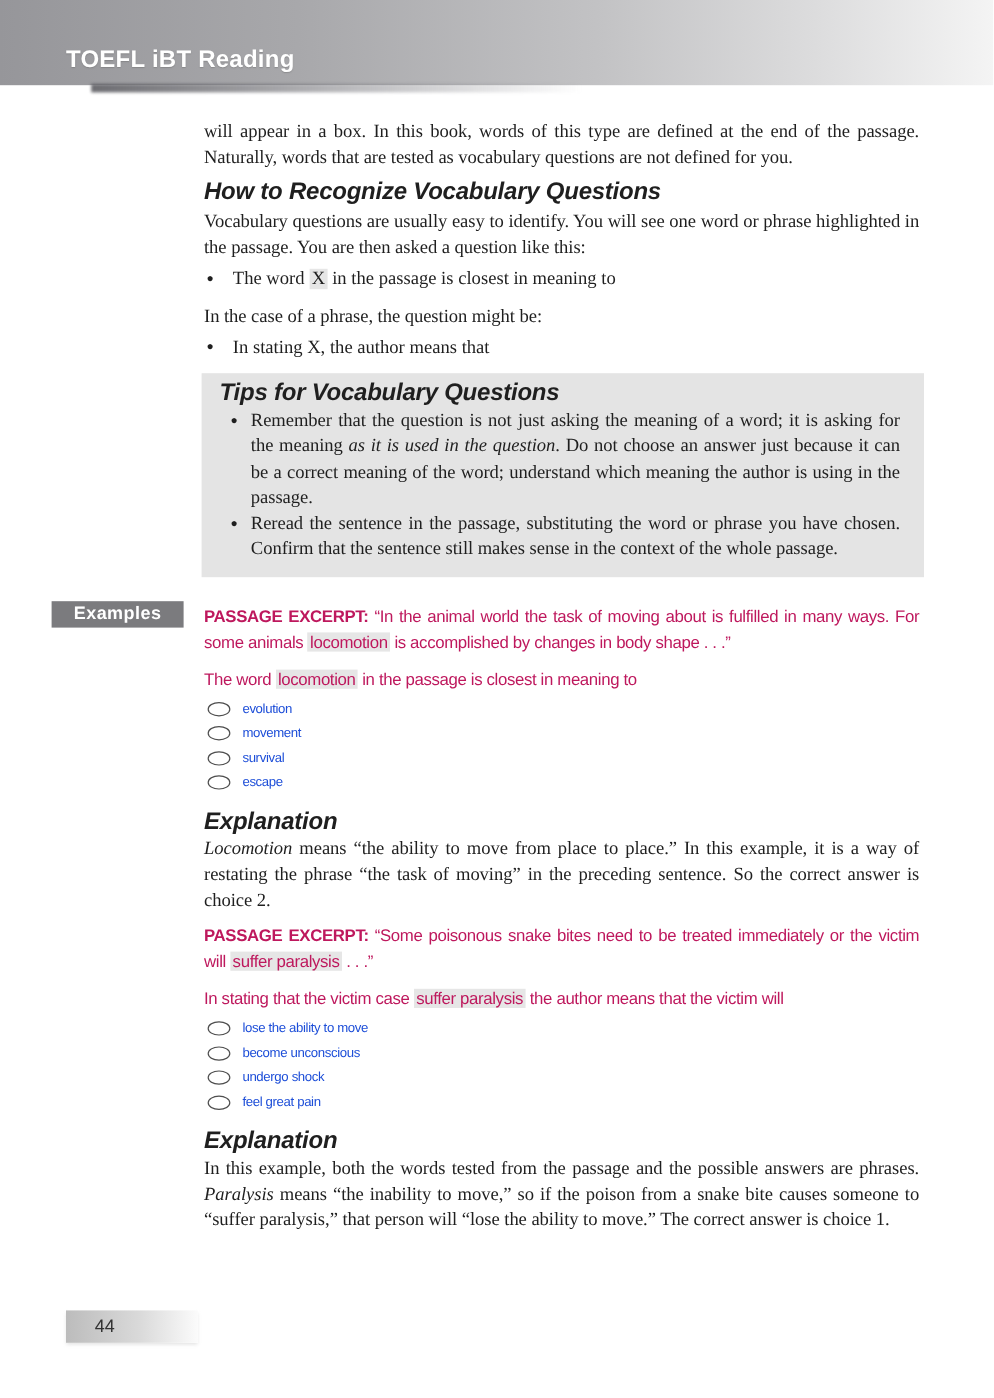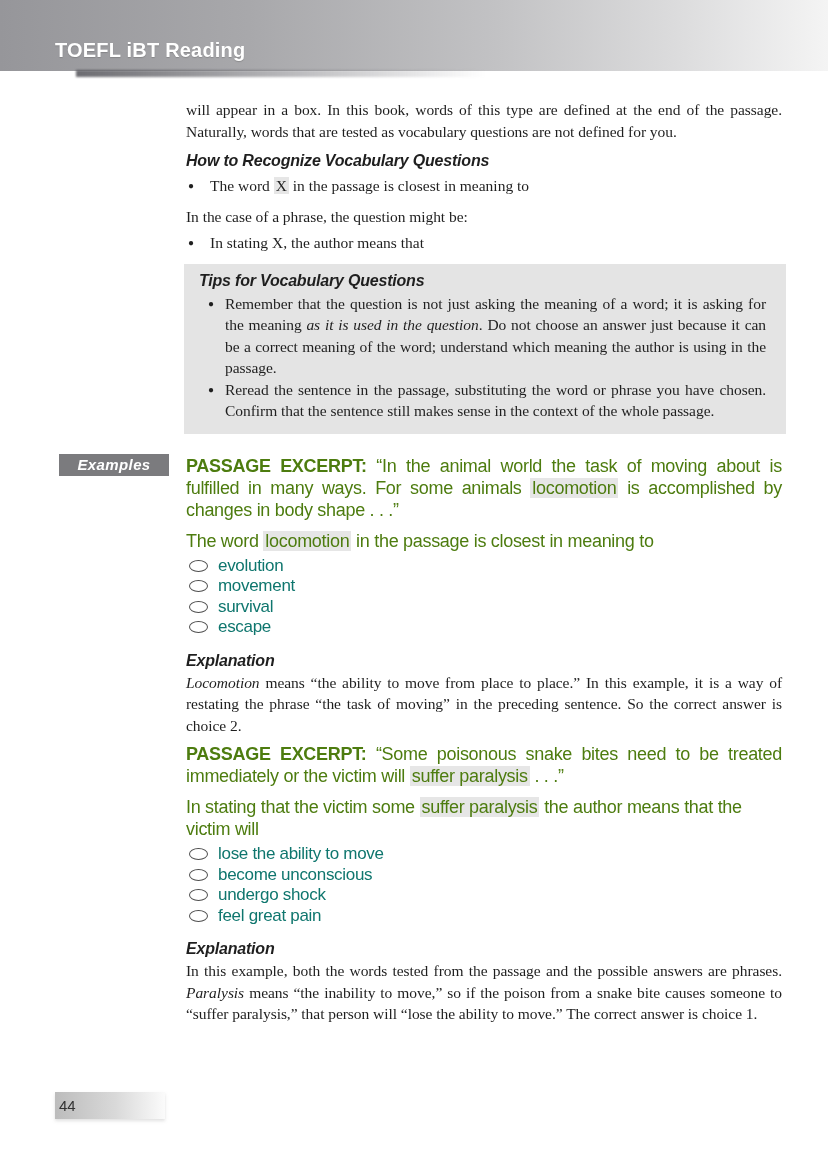--- a/index.html
+++ b/index.html
@@ -18,27 +18,27 @@
     font-family:"Liberation Sans", sans-serif; font-weight:bold; font-size:20px;
     color:#ffffff; letter-spacing:0.2px; text-shadow:0 1px 1px rgba(90,90,90,0.35);
   }
   .header-shadow {
     position:absolute; left:76px; top:70px; width:410px; height:7px;
     background:linear-gradient(to right, rgba(72,72,78,0.8) 0%, rgba(110,110,116,0.45) 55%, rgba(200,200,200,0) 100%);
     filter:blur(1.2px);
   }
 
   
-  .content { position:absolute; left:186px; top:99px; width:596px; }
+  .content { position:absolute; left:170px; top:99px; width:596px; }
 
   .serif-p { font-size:15.5px; line-height:21.5px; letter-spacing:-0.05px; text-align:justify; margin:0; }
 
   .subheading {
     font-family:"Liberation Sans", sans-serif; font-weight:bold; font-style:italic;
-    font-size:16px; line-height:19px; margin:9px 0 4px 0; letter-spacing:-0.2px;
+    font-size:20px; line-height:19px; margin:9px 0 4px 0; letter-spacing:-0.2px;
   }
 
   .bullet-line { display:flex; margin:5px 0 0 0; font-size:15.5px; line-height:21.5px; }
   .bullet-line .marker { flex:none; width:22px; font-size:10px; line-height:21.5px; padding-left:2px; }
   .lead-p { margin-top:9px; }
 
   .hl { background:#e6e6e6; padding:0 2px; }
 
   
   .tips-box {
@@ -50,64 +50,65 @@
   .tip-bullet .marker { flex:none; width:17px; margin-left:9px; font-size:10px; line-height:21.5px; }
   .tip-text { flex:1; text-align:justify; letter-spacing:-0.05px; }
 
   
   .example-block { position:relative; margin-top:21px; }
   .example-block.second { margin-top:7px; }
   .examples-label {
     position:absolute; left:-127px; top:-1px; width:110px; height:22px;
     background:#7b7b7e; color:#ffffff; text-align:center;
     font-family:"Liberation Sans", sans-serif; font-weight:bold; font-size:15px;
-    line-height:22px; letter-spacing:0.4px;font-style:italic;
+    line-height:22px; letter-spacing:0.4px;
   }
-  .sans { font-family:"Liberation Sans", sans-serif; font-size:18px; line-height:22px; letter-spacing:-0.3px; color:#4d7c0f; }
+  .sans { font-family:"Liberation Sans", sans-serif; font-size:14px; line-height:22px; letter-spacing:-0.3px; color:#be185d; }
   .excerpt-p { text-align:justify; margin:0; }
   .excerpt-label { font-weight:bold; }
   .question-p { margin:9px 0 0 0; }
 
   .options { margin-top:4px; }
   .option-row { display:flex; align-items:center; height:20.5px; }
   .oval {
     flex:none; width:17px; height:10px; margin:0 10px 0 3px;
     border:1.5px solid #4d4d4d; border-radius:50%; background:transparent;
   }
-  .option-label { font-family:"Liberation Sans", sans-serif; font-size:17px; letter-spacing:-0.3px; color:#0f766e; }
+  .option-label { font-family:"Liberation Sans", sans-serif; font-size:11px; letter-spacing:-0.3px; color:#1d4ed8; }
 
   .expl-heading { margin-top:13px; margin-bottom:2px; }
   .expl-p { margin:0; }
 
   
   .footer-bar {
     position:absolute; left:55px; top:1092px; width:110px; height:27px;
     background:linear-gradient(to right, #bcbcbc 0%, #d9d9d9 55%, #fbfbfb 100%);
     box-shadow:0 2px 3px rgba(180,180,180,0.4);
   }
   .page-number {
     font-family:"Liberation Sans", sans-serif; font-size:15px; color:#333333;
-    line-height:27px; padding-left:4px;
+    line-height:27px; padding-left:24px;
   }
 </style>
 </head>
 <body>
 
 <div class="page">
 
   <div class="header-band">
     <span class="header-title">TOEFL iBT Reading</span>
   </div>
   <div class="header-shadow"></div>
 
   <div class="content">
 
     <p class="serif-p">will appear in a box. In this book, words of this type are defined at the end of the passage. Naturally, words that are tested as vocabulary questions are not defined for you.</p>
 
     <div class="subheading">How to Recognize Vocabulary Questions</div>
+    <p class="serif-p">Vocabulary questions are usually easy to identify. You will see one word or phrase highlighted in the passage. You are then asked a question like this:</p>
 
     <div class="bullet-line">
       <span class="marker">●</span>
       <span><span>The word </span><span class="hl">X</span><span> in the passage is closest in meaning to</span></span>
     </div>
 
     <p class="serif-p lead-p">In the case of a phrase, the question might be:</p>
 
     <div class="bullet-line">
       <span class="marker">●</span>
@@ -152,21 +153,21 @@
         </div>
       </div>
 
       <div class="subheading expl-heading">Explanation</div>
       <p class="serif-p expl-p"><span></span><i>Locomotion</i><span> means “the ability to move from place to place.” In this example, it is a way of restating the phrase “the task of moving” in the preceding sentence. So the correct answer is choice 2.</span></p>
     </div>
 
     <div class="example-block second">
       <p class="sans excerpt-p"><span class="excerpt-label">PASSAGE EXCERPT:</span><span> “Some poisonous snake bites need to be treated immediately or the victim will </span><span class="hl">suffer paralysis</span><span> . . .”</span></p>
 
-      <p class="sans question-p"><span>In stating that the victim some </span><span class="hl">suffer paralysis</span><span> the author means that the victim will</span></p>
+      <p class="sans question-p"><span>In stating that the victim case </span><span class="hl">suffer paralysis</span><span> the author means that the victim will</span></p>
 
       <div class="options">
         <div class="option-row">
           <span class="oval"></span>
           <span class="option-label">lose the ability to move</span>
         </div>
         <div class="option-row">
           <span class="oval"></span>
           <span class="option-label">become unconscious</span>
         </div>

